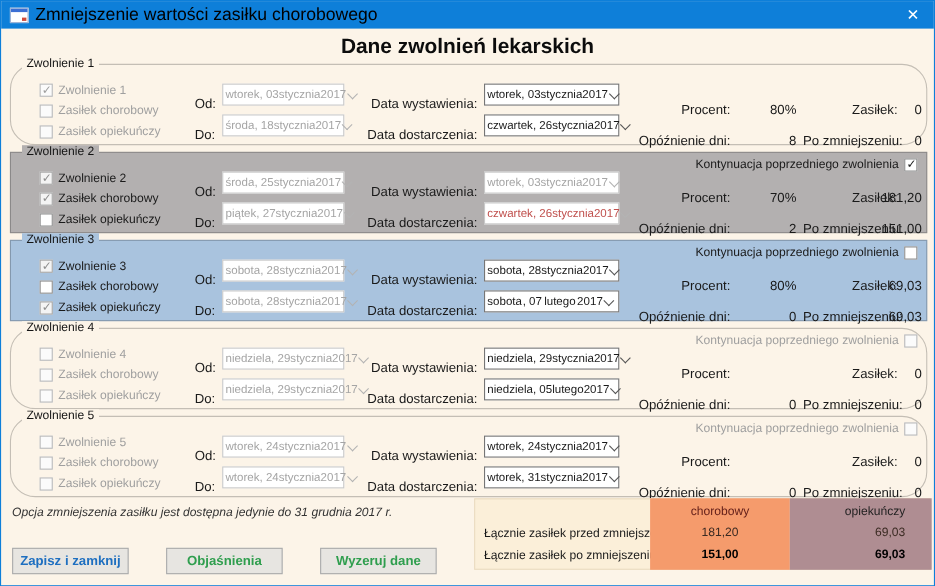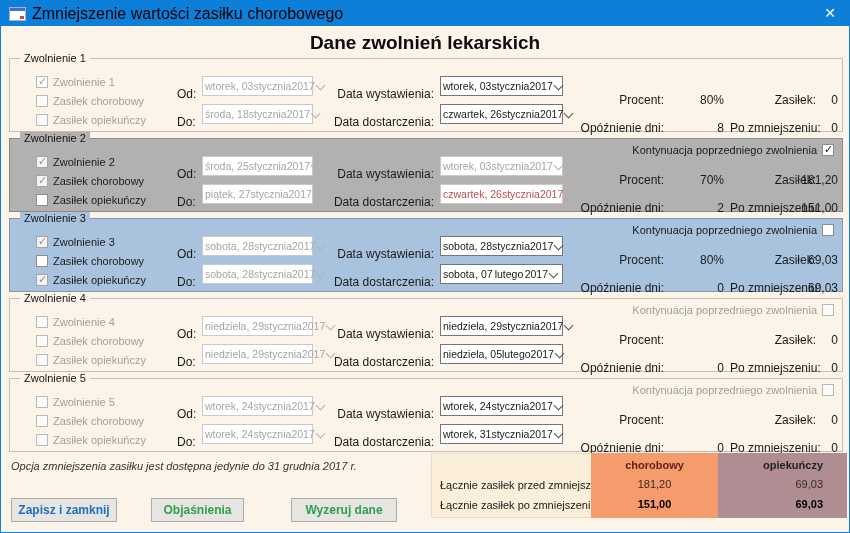--- a/index.html
+++ b/index.html
@@ -16,21 +16,21 @@
   .app-icon{width:15px;height:12px;background:#fff;border:1px solid #9db4d8;position:relative;flex:none;}
   .app-icon::before{content:"";position:absolute;top:0;left:0;right:0;height:3px;background:#3b6fd4;}
   .app-icon::after{content:"";position:absolute;bottom:1px;right:1px;width:4px;height:3px;background:#d04a3a;}
   .titlebar .wtitle{color:#000000;font-size:16px;}
   .close-btn{margin-left:auto;color:#fff;font-size:14px;width:22px;text-align:center;cursor:pointer;line-height:25px;}
   
   .main-title{position:absolute;top:31px;left:0;right:0;text-align:center;font-weight:bold;font-size:19px;color:#0c0c0c;}
   
   .section{position:absolute;left:8px;width:834px;height:74px;box-sizing:border-box;
     border:1px solid rgba(0,0,0,0.22);}
-  .section.variant-plain{background:transparent;}
+  .section.variant-plain{background:transparent;border-radius:23px;}
   .section.variant-gray{background:var(--section_gray,#B3B0B0);}
   .section.variant-blue{background:var(--section_blue,#A9C3DE);}
   .group-title{position:absolute;top:-7px;left:10px;font-size:11px;padding:0 4px;color:#141414;background:var(--body,#FCF4E8);}
   .variant-gray .group-title{background:var(--section_gray,#B3B0B0);}
   .variant-blue .group-title{background:var(--section_blue,#A9C3DE);}
   
   .cb{position:absolute;display:flex;align-items:center;gap:5px;font-size:11px;color:#1a1a1a;cursor:default;}
   .cb .box{width:12px;height:12px;background:#fff;border:1px solid #8e8e8e;position:relative;box-sizing:border-box;flex:none;}
   .cb.disabled{color:#9f9f9f;}
   .cb.disabled .box{border-color:#b9b9b9;background:#fbfbfb;}
@@ -73,33 +73,33 @@
   .dd.enabled .chev::after{border-color:#555;}
   .dd-od{left:192px;top:17px;width:111px;}
   .dd-do{left:192px;top:45px;width:111px;}
   .dd-wyst{left:430px;top:17px;width:123px;}
   .dd-dost{left:430px;top:45px;width:123px;}
   
   .note{position:absolute;left:10px;top:459px;font-style:italic;font-size:11px;color:#333;}
   .btn{position:absolute;top:497px;height:24px;background:#E7E5E1;border:1px solid #ABABAB;
     font-family:"Liberation Sans",sans-serif;font-weight:bold;font-size:12px;cursor:pointer;padding:0;}
   .btn-save{left:10px;width:106px;color:var(--btn_blue,#1E6FC0);}
-  .btn-expl{left:150px;width:93px;color:var(--btn_green,#2F9E4E);}
+  .btn-expl{left:150px;width:106px;color:var(--btn_green,#2F9E4E);}
   .btn-reset{left:290px;width:106px;color:var(--btn_green,#2F9E4E);}
   
   .summary{position:absolute;left:430px;top:452px;width:415px;height:65px;
     background:var(--sum_cream,#FBEFD9);border:1px solid #EADBC0;box-sizing:border-box;font-size:11px;color:#1a1a1a;}
   .sum-label{position:absolute;left:8px;white-space:nowrap;}
   .sum-label.r1{top:25px;}
   .sum-label.r2{top:45px;}
   .sum-col{position:absolute;top:-1px;height:65px;}
   .sum-col.c1{left:159px;width:127px;background:var(--sum_orange,#F59B6C);text-align:center;}
   .sum-col.c2{left:286px;width:129px;background:var(--sum_mauve,#AF8D92);text-align:right;}
   .sum-col.c2 > div{padding-right:24px;}
-  .sum-head{position:absolute;top:6px;left:0;right:0;font-weight:bold;}
+  .sum-head{position:absolute;top:6px;left:0;right:0;font-weight:normal;}
   .c1 .sum-head{color:#64201A;}
   .c2 .sum-head{color:#1F1F1F;}
   .sum-v{position:absolute;left:0;right:0;}
   .sum-v.r1v{top:25px;color:#3a2a22;}
   .sum-v.r2v{top:45px;font-weight:bold;color:#000;}
 </style>
 </head>
 <body>
 
 <div id="window">

